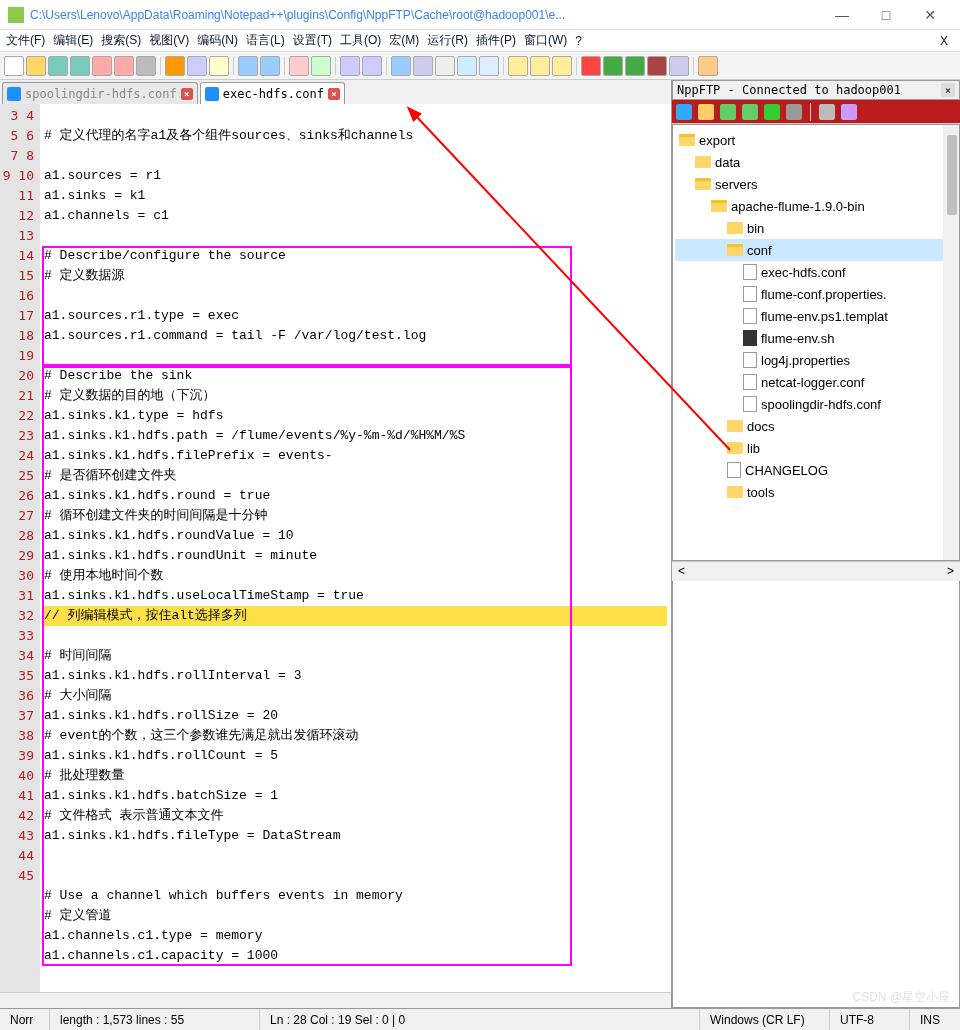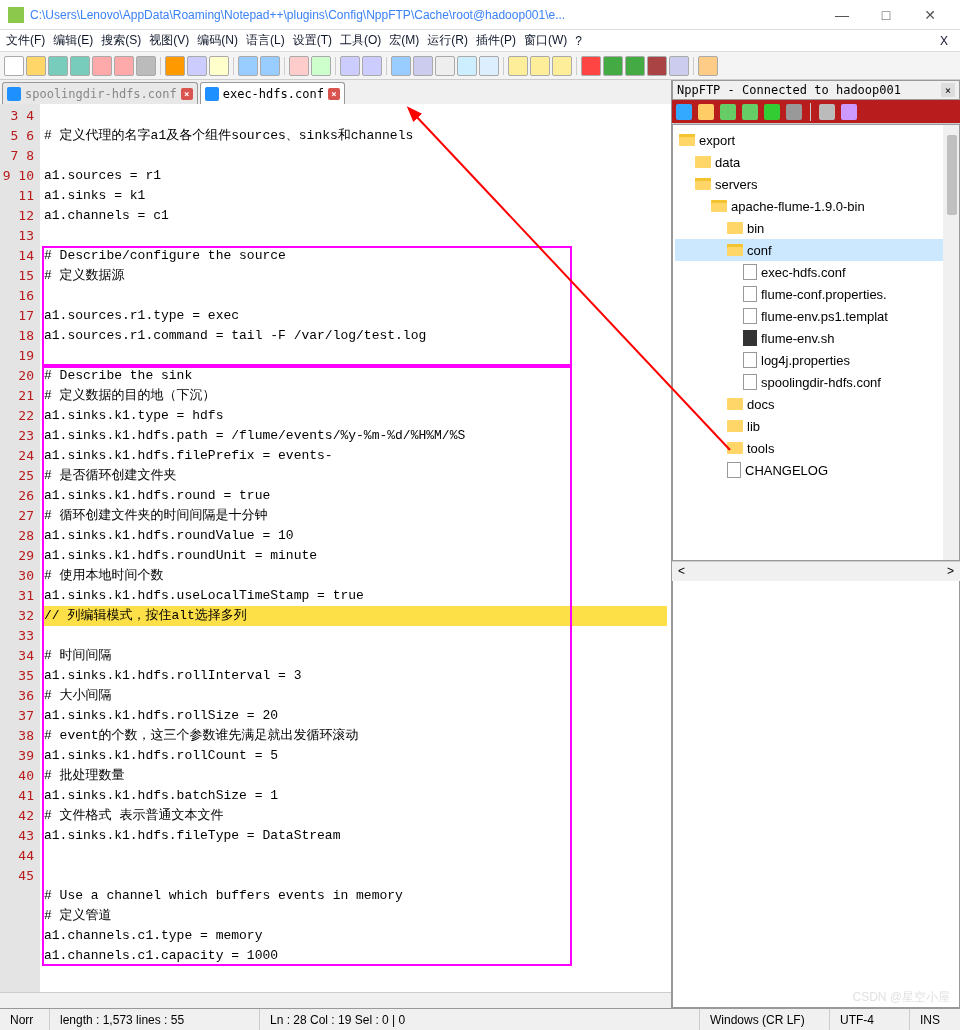--- a/index.html
+++ b/index.html
@@ -285,56 +285,60 @@
         <div class="tree-row indent4">
           <div class="fileic sh"></div>
           <span>flume-env.sh</span>
         </div>
         <div class="tree-row indent4">
           <div class="fileic"></div>
           <span>log4j.properties</span>
         </div>
         <div class="tree-row indent4">
           <div class="fileic"></div>
+          <span>netcat-logger.conf</span>
+        </div>
+        <div class="tree-row indent4">
+          <div class="fileic"></div>
           <span>spoolingdir-hdfs.conf</span>
         </div>
         <div class="tree-row indent3">
           <div class="folder"></div>
           <span>docs</span>
         </div>
         <div class="tree-row indent3">
           <div class="folder"></div>
           <span>lib</span>
         </div>
         <div class="tree-row indent3">
+          <div class="fileic"></div>
+          <span>CHANGELOG</span>
+        </div>
+        <div class="tree-row indent3">
           <div class="folder"></div>
           <span>tools</span>
-        </div>
-        <div class="tree-row indent3">
-          <div class="fileic"></div>
-          <span>CHANGELOG</span>
         </div>
         <div class="vscroll">
           <div class="vthumb" style="top:10px; height:80px;"></div>
         </div>
     </div>
     <div class="pane-nav">
       <span>&lt;</span>
       <span>&gt;</span>
     </div>
     <div class="bottom-blank"></div>
   </div>
 </div>
 
 <div class="statusbar">
   <div class="stat" style="width:50px;">Norr</div>
   <div class="stat" style="width:210px;">length : 1,573    lines : 55</div>
   <div class="stat" style="flex:1;">Ln : 28    Col : 19    Sel : 0 | 0</div>
   <div class="stat" style="width:130px;">Windows (CR LF)</div>
-  <div class="stat" style="width:80px;">UTF-4</div>
+  <div class="stat" style="width:80px;">UTF-8</div>
   <div class="stat" style="width:50px; border-right:none;">INS</div>
 </div>
 
 <svg class="arrow-svg" style="left:0; top:0;" width="960" height="1030">
   <defs>
       <marker id="ah" markerWidth="10" markerHeight="10" refX="2" refY="3" orient="auto">
         <path d="M0,0 L0,6 L8,3 z" fill="#ff0000"></path>
       </marker>
     </defs>
   <line x1="730" y1="450" x2="415" y2="115" stroke="#ff0000" stroke-width="2" marker-end="url(#ah)"></line>

